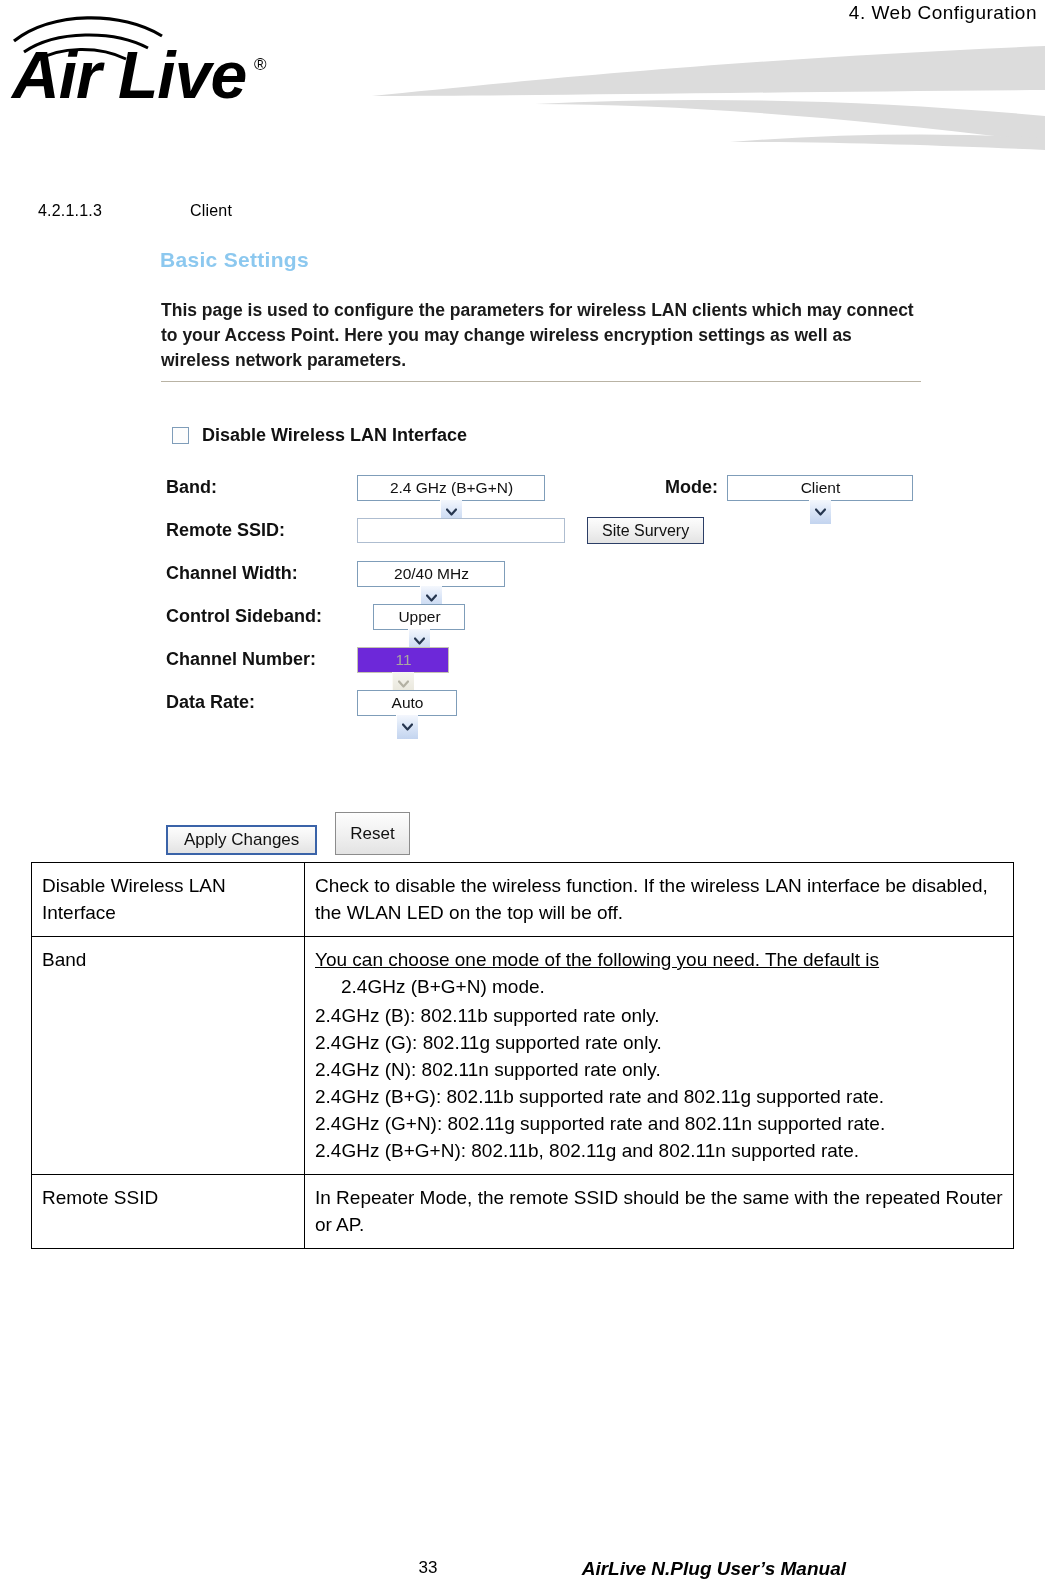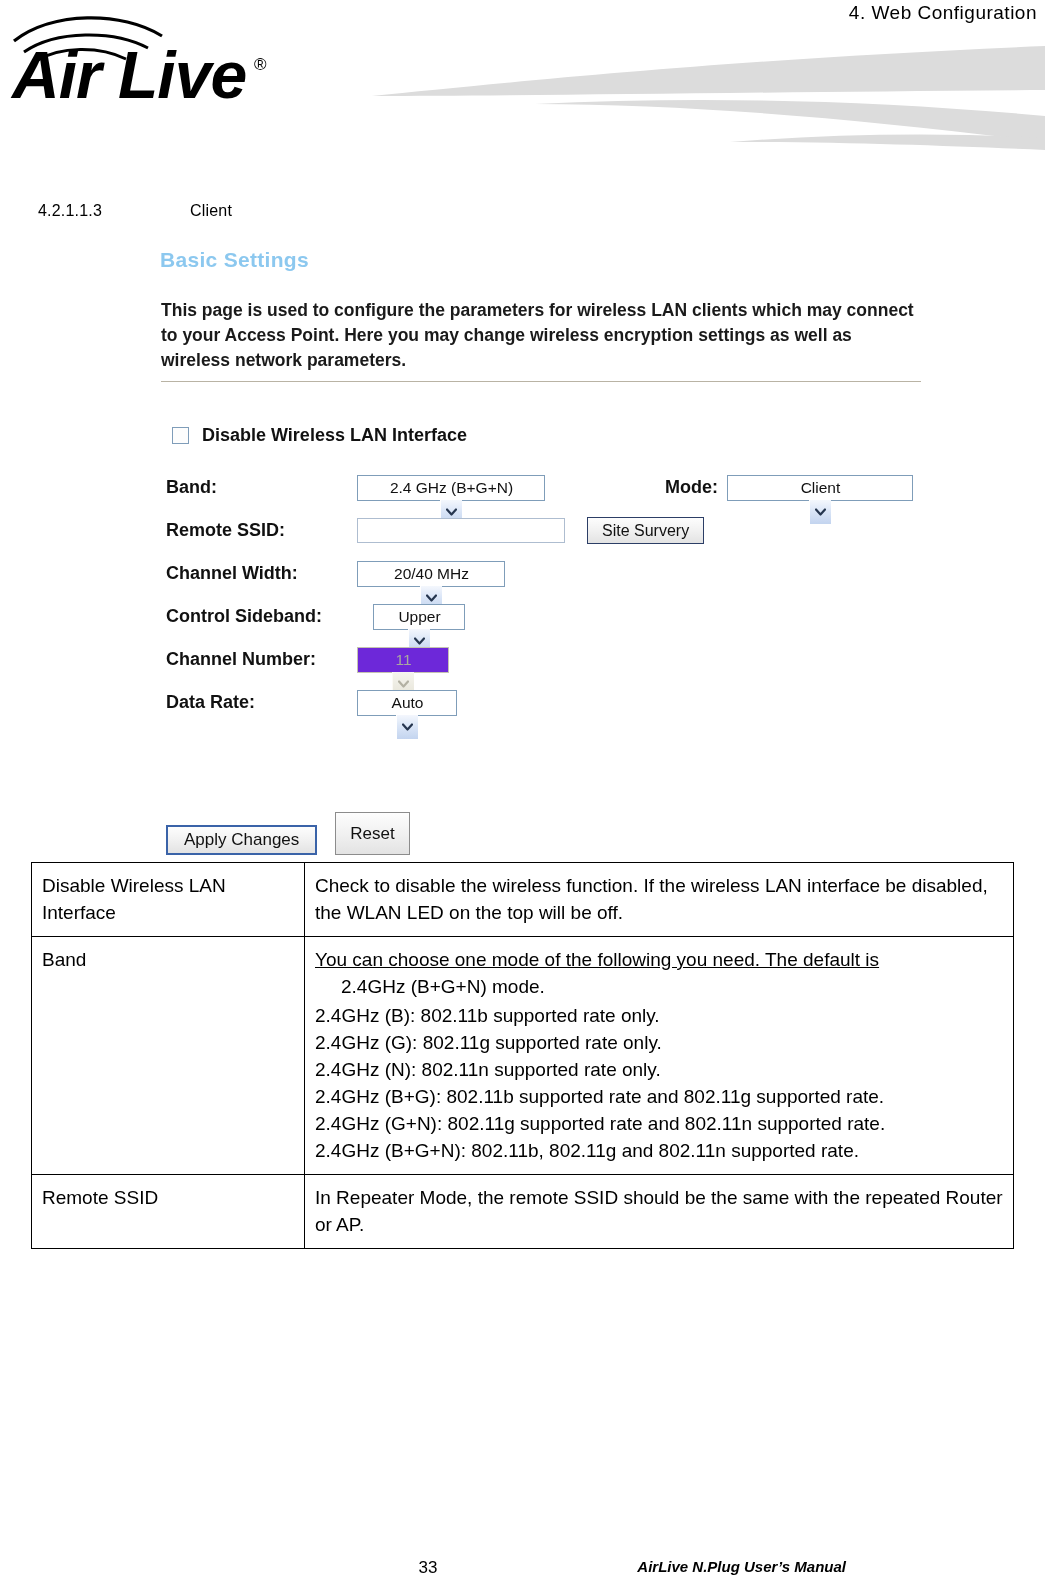--- a/index.html
+++ b/index.html
@@ -273,21 +273,21 @@
     left: 0; right: 0;
     top: 0;
     text-align: center;
     font-size: 17px;
     color: #000;
   }
   .footer-manual {
     position: absolute;
     right: 10px;
     top: 0;
-    font-size: 15px;
+    font-size: 19px;
     font-style: italic;
     font-weight: bold;
     color: #000;
     white-space: nowrap;
   }
 </style>
 </head>
 <body>
 
 <div class="page-header">

